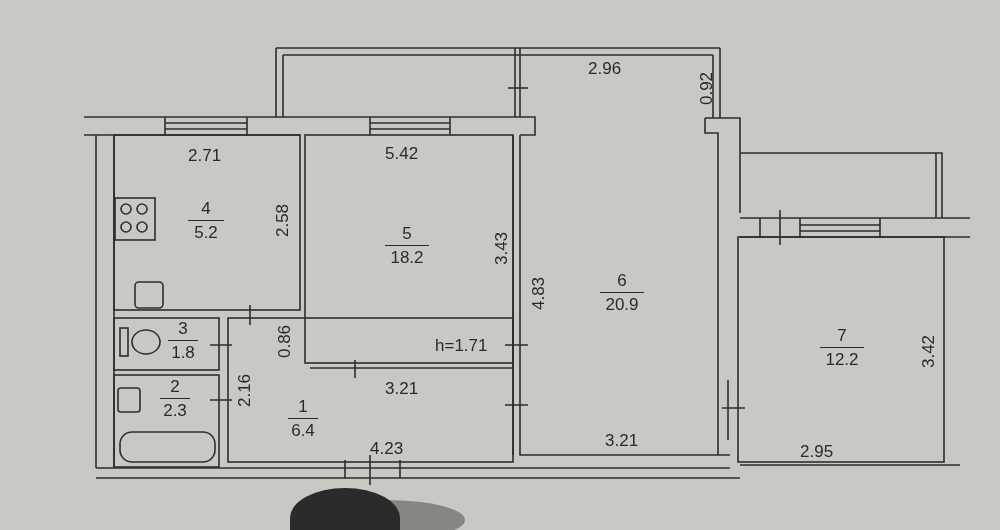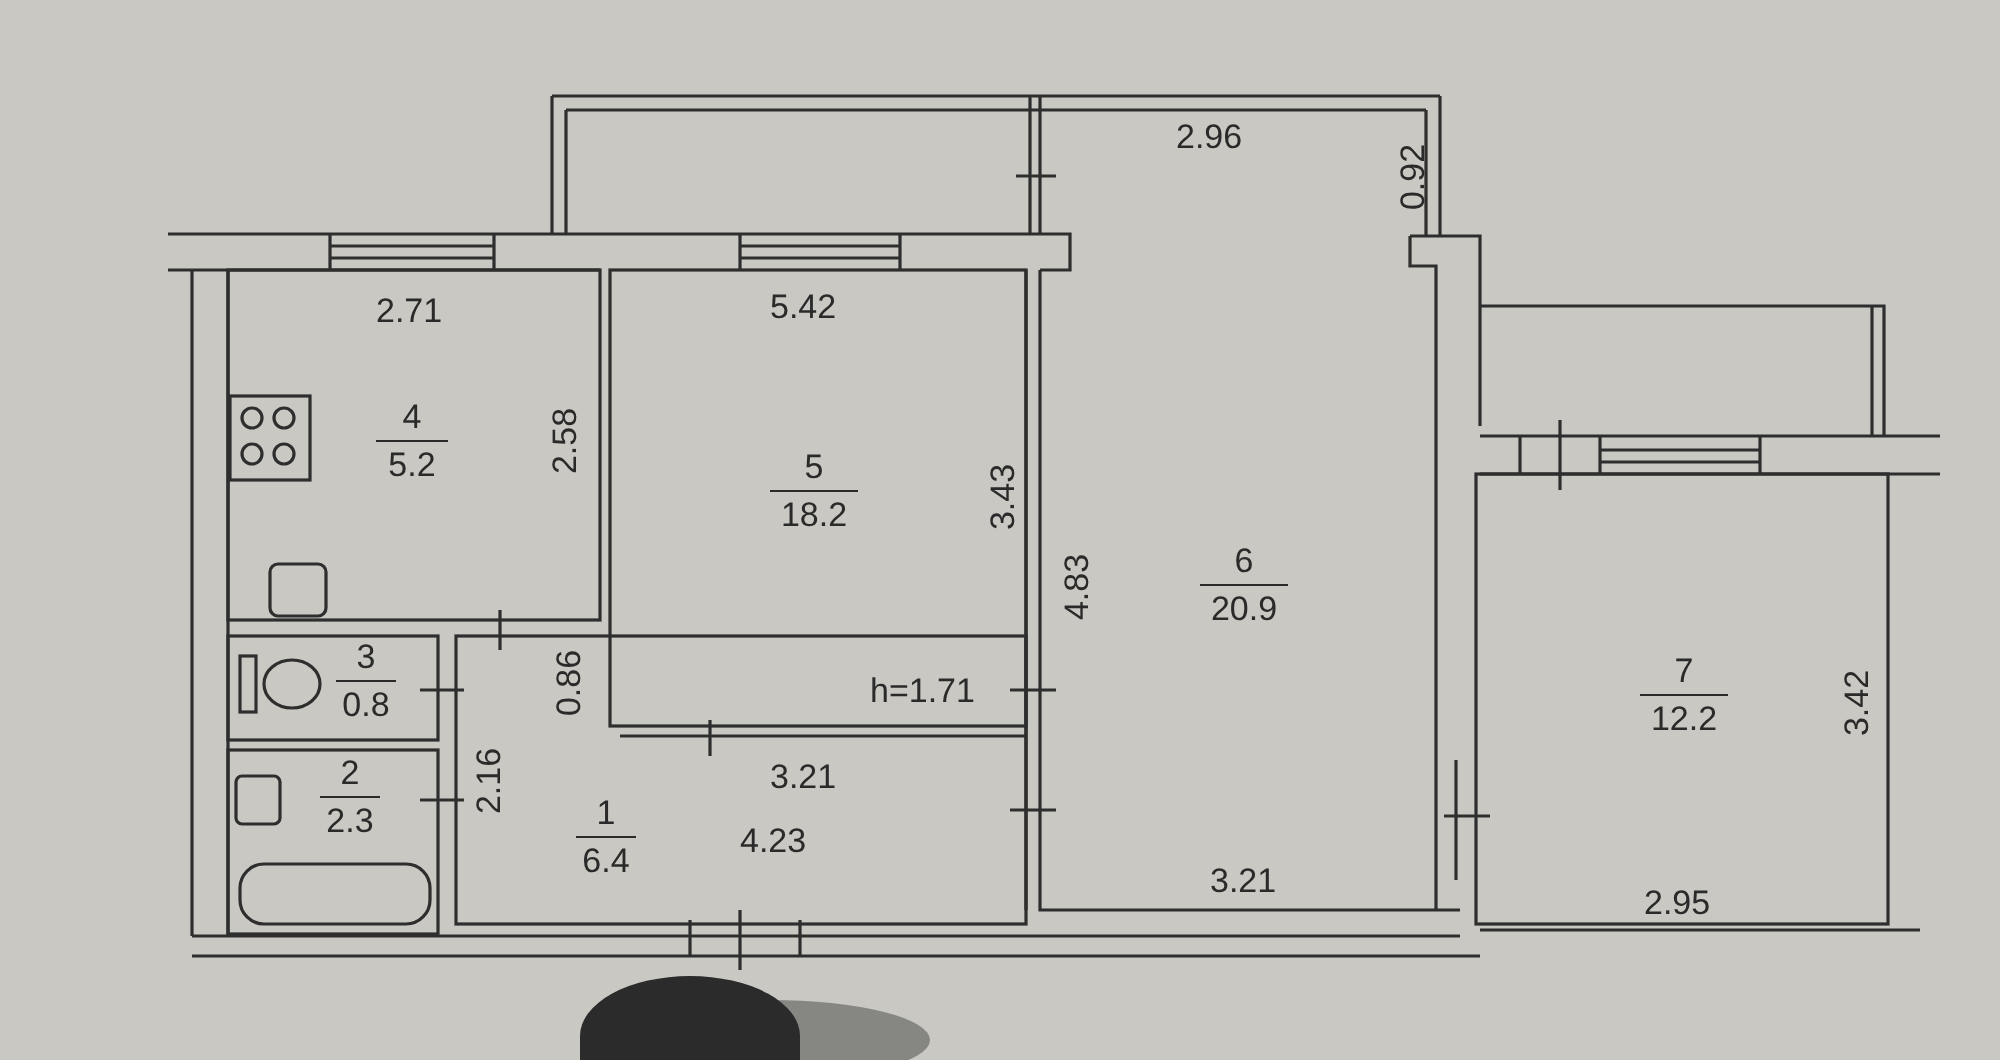--- a/index.html
+++ b/index.html
@@ -94,33 +94,33 @@
       <span class="n">6</span>
       <span class="a">20.9</span>
     </div>
   <span class="lbl" style="left:605px;top:432px">3.21</span>
 
   <div class="room-num" style="left:820px;top:327px;width:44px">
       <span class="n">7</span>
       <span class="a">12.2</span>
     </div>
   <span class="lbl rot" style="left:912px;top:343px">3.42</span>
-  <span class="lbl" style="left:822px;top:443px">2.95</span>
+  <span class="lbl" style="left:800px;top:443px">2.95</span>
 
   <div class="room-num" style="left:168px;top:320px;width:30px">
       <span class="n">3</span>
-      <span class="a">0.8</span>
+      <span class="a">1.8</span>
     </div>
   <div class="room-num" style="left:160px;top:378px;width:30px">
       <span class="n">2</span>
       <span class="a">2.3</span>
     </div>
   <span class="lbl rot" style="left:228px;top:382px">2.16</span>
   <span class="lbl rot" style="left:268px;top:333px">0.86</span>
   <div class="room-num" style="left:288px;top:398px;width:30px">
       <span class="n">1</span>
       <span class="a">6.4</span>
     </div>
-  <span class="lbl" style="left:370px;top:412px">4.23</span>
+  <span class="lbl" style="left:370px;top:440px">4.23</span>
 
   <div class="blob2"></div>
   <div class="blob"></div>
 </div>
 
 </body></html>

